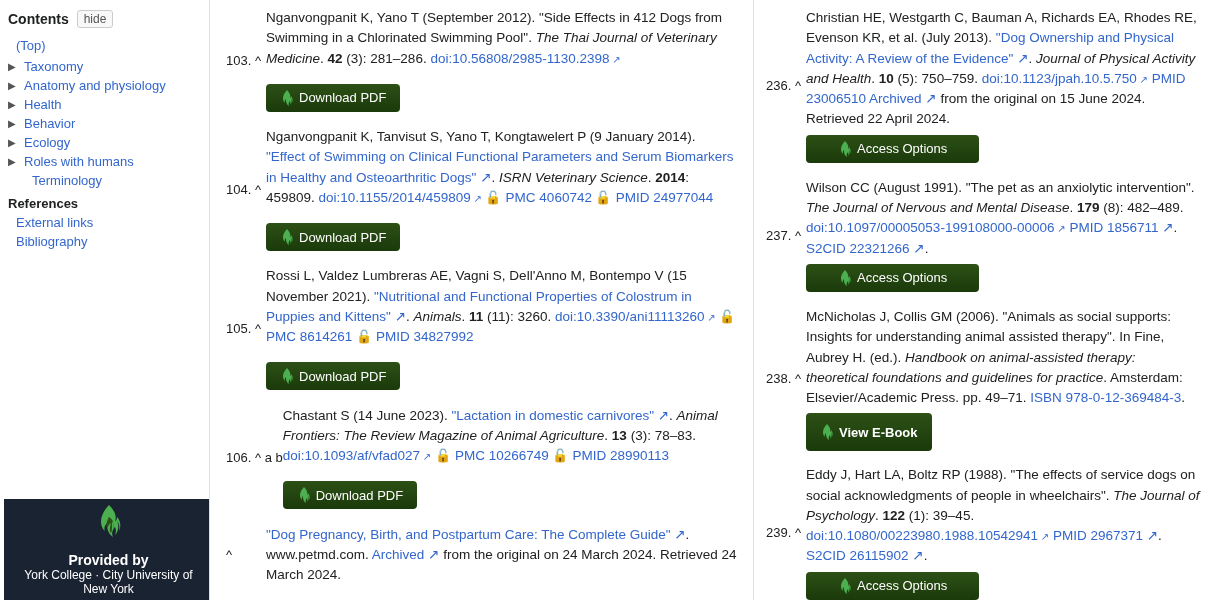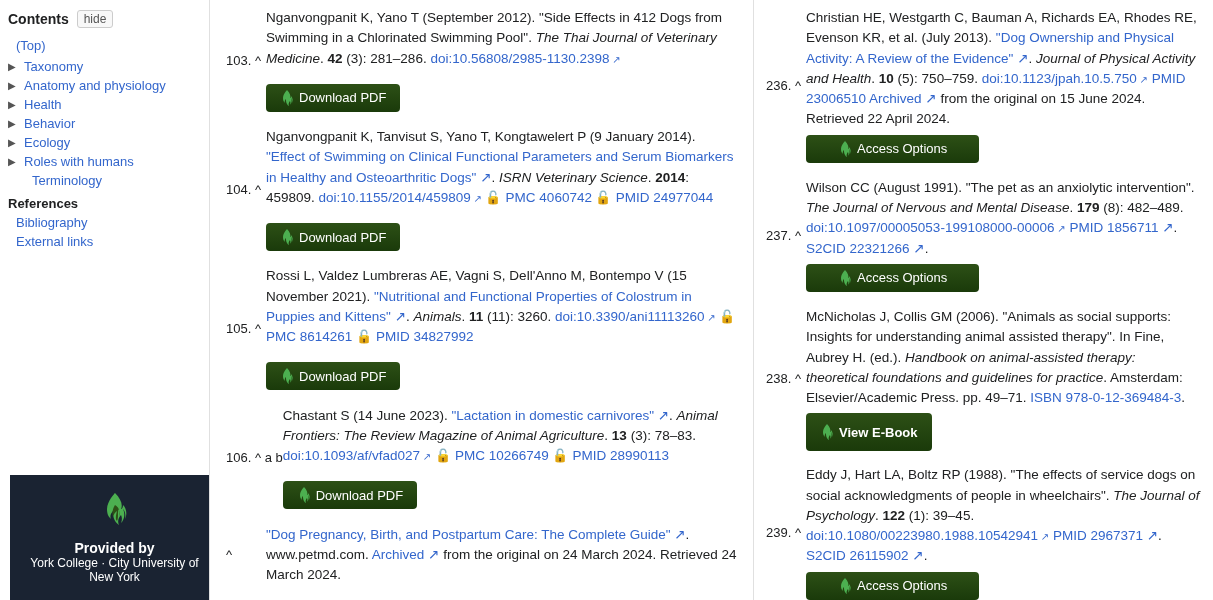--- a/index.html
+++ b/index.html
@@ -72,26 +72,26 @@
       color: #3366cc;
       text-decoration: none;
       display: block;
       padding: 2px 0 2px 8px;
     }
 
     
     .provider-banner {
       position: absolute;
       bottom: 0;
-      left: 10px;
+      left: 4px;
       width: 100%;
       background: #1a2332;
       color: #fff;
       text-align: center;
-      padding: 16px 8px;
+      padding: 4px 8px;
       font-size: 12px;
     }
     .provider-banner .flame-icon {
       font-size: 28px;
       display: block;
       margin-bottom: 4px;
     }
     .provider-banner strong { font-size: 14px; font-weight: bold; }
 
     
@@ -219,22 +219,22 @@
   </div>
   <div class="sidebar-item">
     <span class="chevron">▶</span>
     <a href="#">Roles with humans</a>
   </div>
 
   <a class="sidebar-active-link" href="#">Terminology</a>
 
   <div class="sidebar-section-header">References</div>
 
+  <a class="sidebar-sub-link" href="#">External links</a>
   <a class="sidebar-sub-link" href="#">Bibliography</a>
-  <a class="sidebar-sub-link" href="#">External links</a>
 
   <div class="provider-banner">
     <span class="flame-icon">
       <svg width="32" height="38" viewBox="0 0 32 38" fill="none" xmlns="http://www.w3.org/2000/svg">
         <path d="M16 2 C16 2, 8 10, 8 18 C8 24 10 26 12 28 C10 24 14 20 14 20 C14 20 13 30 20 34 C18 30 20 26 22 24 C24 28 22 32 22 32 C26 28 26 22 24 18 C26 20 27 24 26 28 C28 24 28 18 24 14 C24 18 22 18 22 18 C24 14 22 8 16 2Z" fill="#4CAF50"></path>
         <path d="M16 14 C16 14 12 20 14 26 C15 22 18 20 18 20 C17 24 16 28 18 30 C20 26 18 20 20 18 C21 22 20 26 20 26 C22 22 20 16 16 14Z" fill="#2d5016"></path>
       </svg>
     </span>
     <strong>Provided by</strong><br>
     <span>York College · City University of New York</span>

